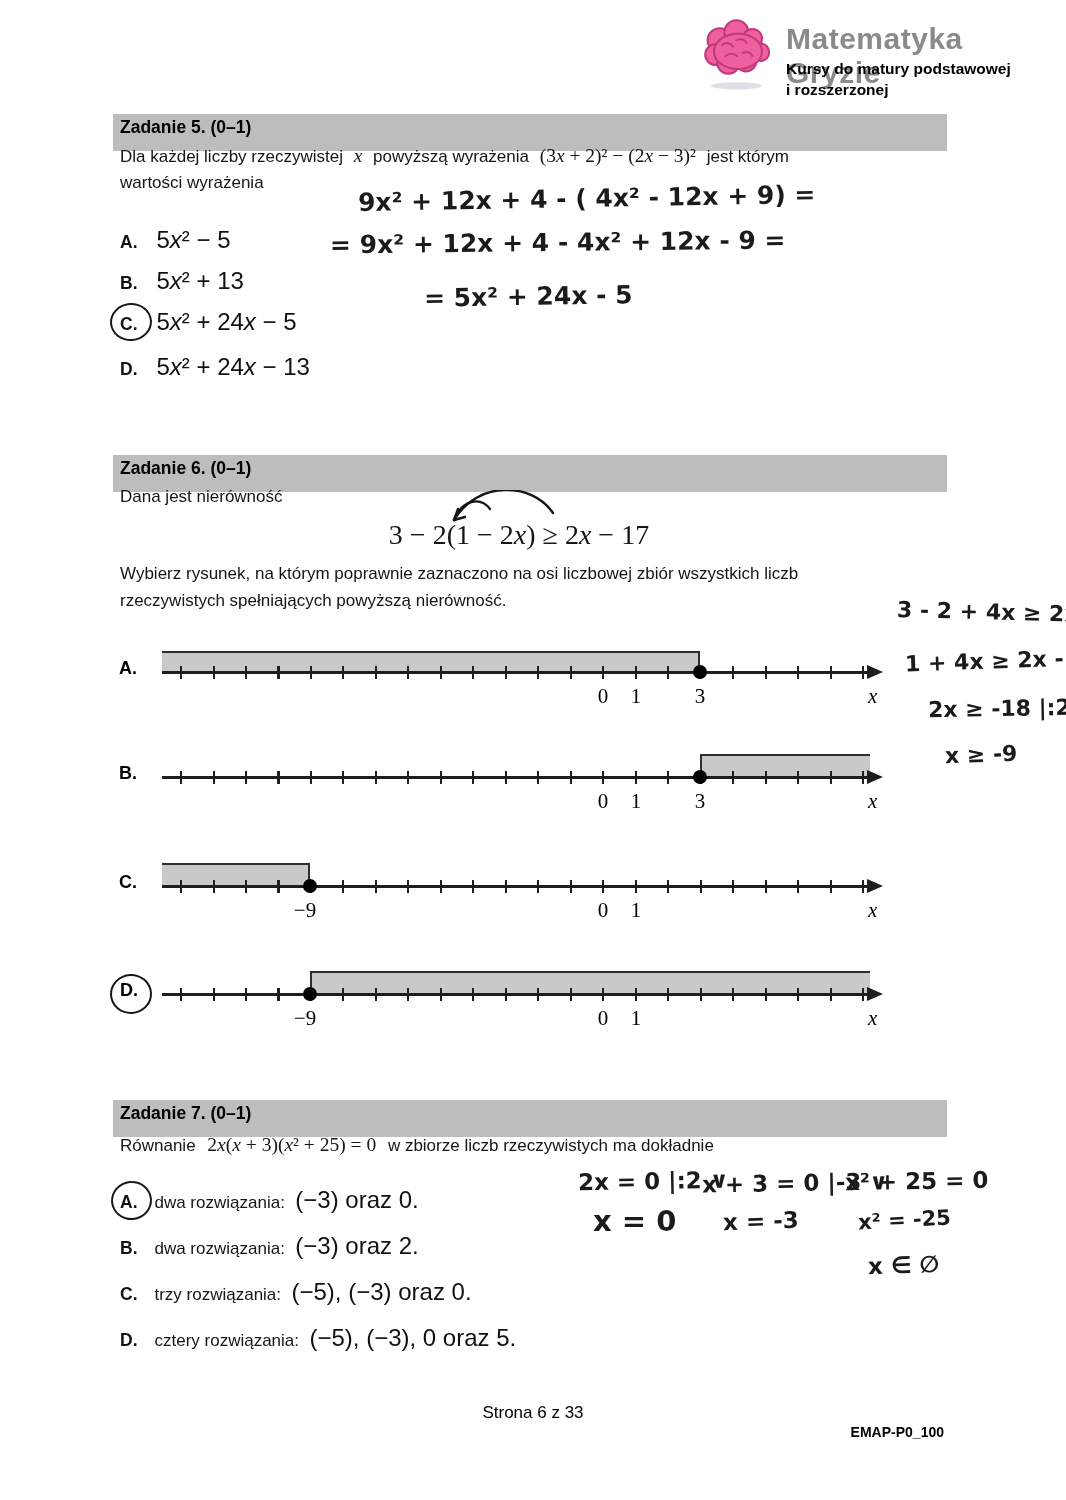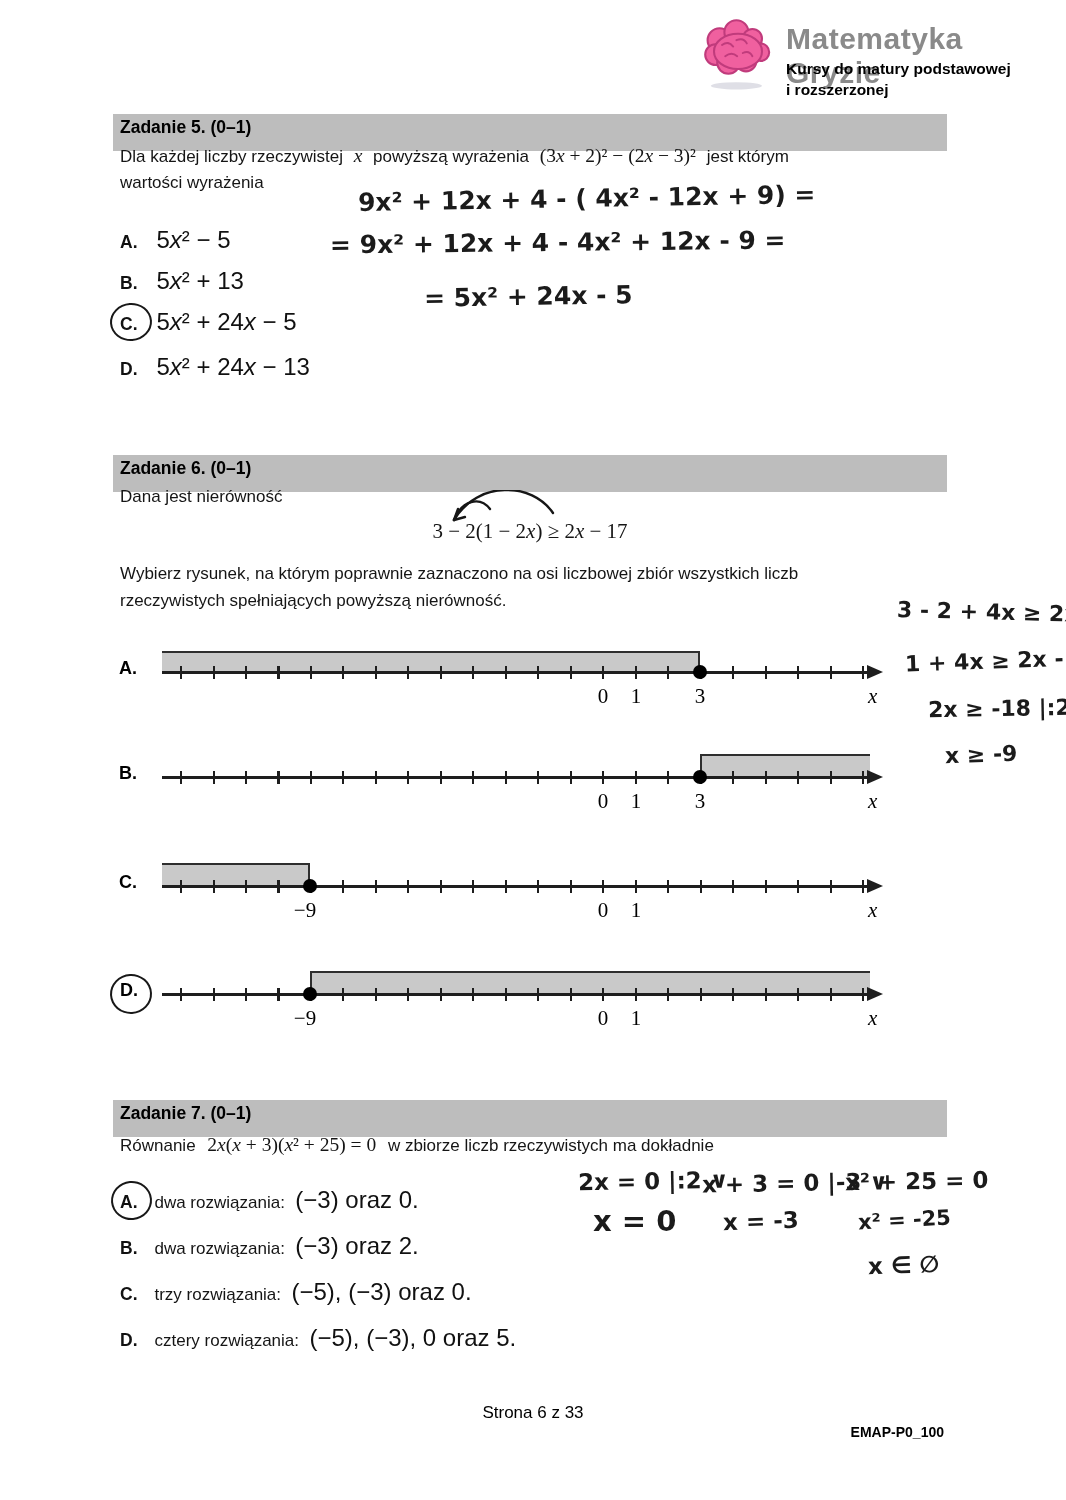--- a/index.html
+++ b/index.html
@@ -96,21 +96,21 @@
   </div>
 
   <div class="abs hw" style="left:358px;top:184px;font-size:25px;transform:rotate(-1deg);">9x² + 12x + 4 - ( 4x² - 12x + 9) =</div>
   <div class="abs hw" style="left:330px;top:228px;font-size:25px;transform:rotate(-0.6deg);">= 9x² + 12x + 4 - 4x² + 12x - 9 =</div>
   <div class="abs hw" style="left:424px;top:282px;font-size:25px;transform:rotate(-1deg);">= 5x² + 24x - 5</div>
 
   <div class="abs bar" style="top:455px;">
     <span>Zadanie 6. (0–1)</span>
   </div>
   <div class="abs txt" style="left:120px;top:487px;">Dana jest nierówność</div>
-  <div class="abs math mathfmt" style="left:113px;top:519px;width:834px;text-align:center;font-size:21px;">3 − 2(1 − 2<i>x</i>) ≥ 2<i>x</i> − 17</div>
+  <div class="abs math mathfmt" style="left:102px;top:519px;width:834px;text-align:center;font-size:28px;">3 − 2(1 − 2<i>x</i>) ≥ 2<i>x</i> − 17</div>
   <div class="abs" style="left:440px;top:490px;">
     <svg width="128" height="36" viewBox="0 0 128 36">
       <g fill="none" stroke="#161616" stroke-width="2.4" stroke-linecap="round">
         <path d="M14 30 C 22 10, 40 6, 50 19"></path>
         <path d="M14 30 C 38 -10, 92 -8, 113 23"></path>
         <path d="M14 30 L 25 27"></path>
         <path d="M14 30 L 18 19"></path>
       </g>
     </svg>
   </div>

